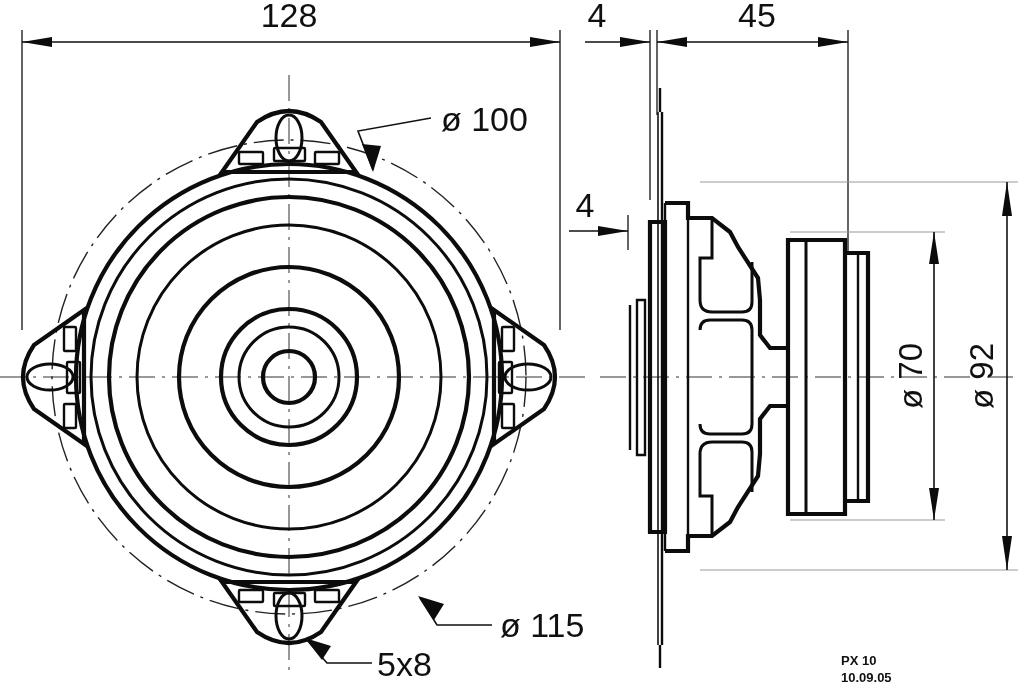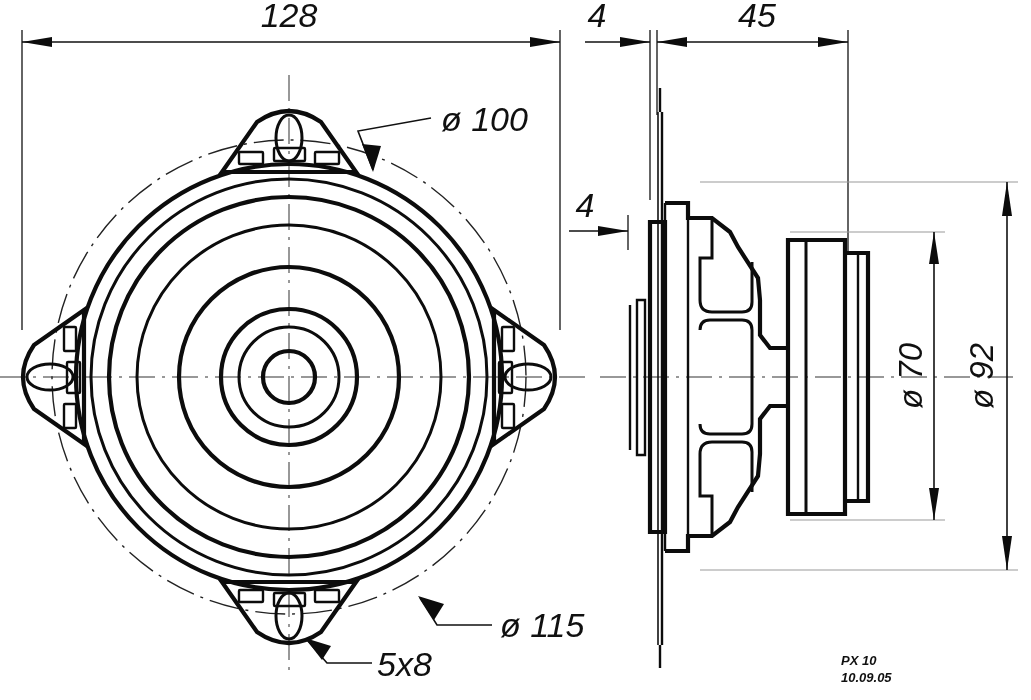--- a/index.html
+++ b/index.html
@@ -8,21 +8,20 @@
     padding: 0;
     background: #ffffff;
   }
   #sheet {
     position: relative;
     width: 1031px;
     height: 700px;
     background: #ffffff;
     overflow: hidden;
     font-family: "Liberation Sans", sans-serif;
-    font-style: italic;
   }
   #sheet svg {
     position: absolute;
     left: 0;
     top: 0;
   }
   .dim-text {
     font-family: "Liberation Sans", sans-serif;
     font-size: 34px;
     font-weight: 400;

